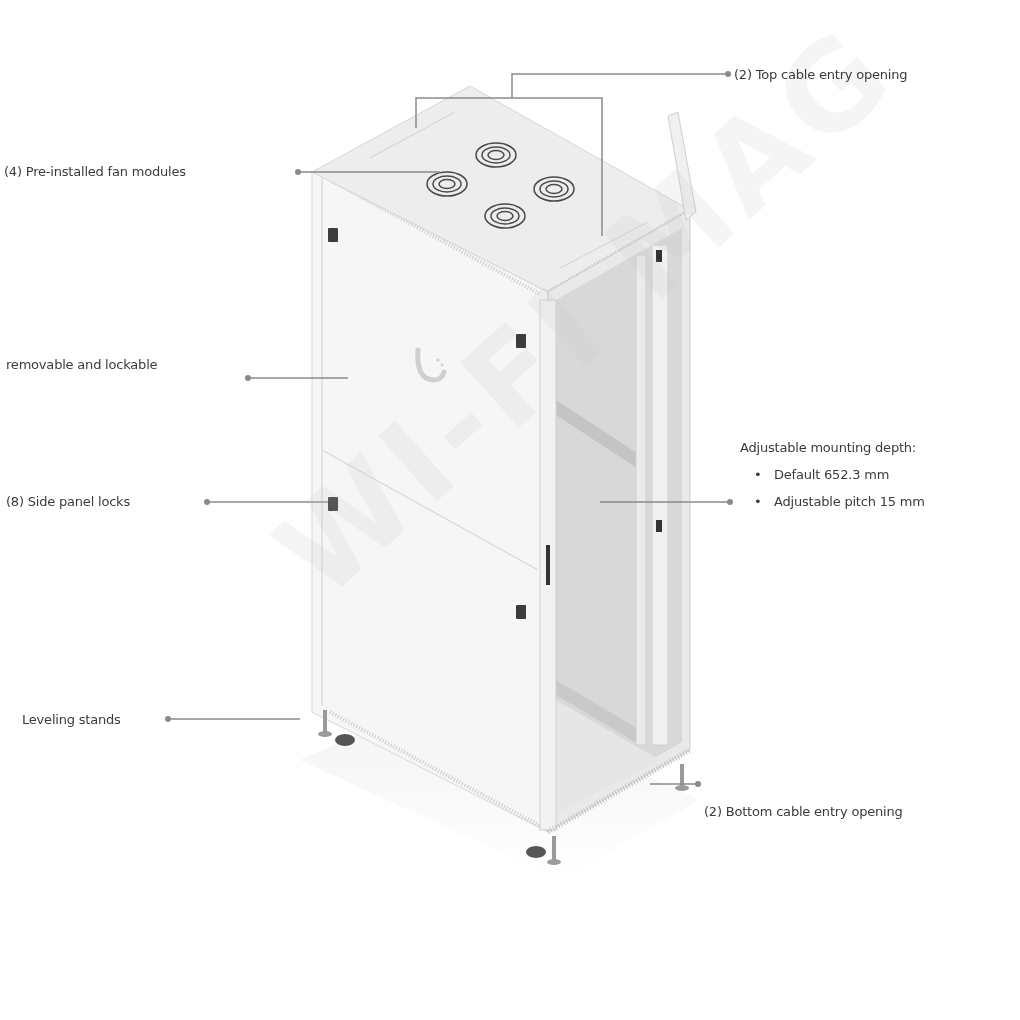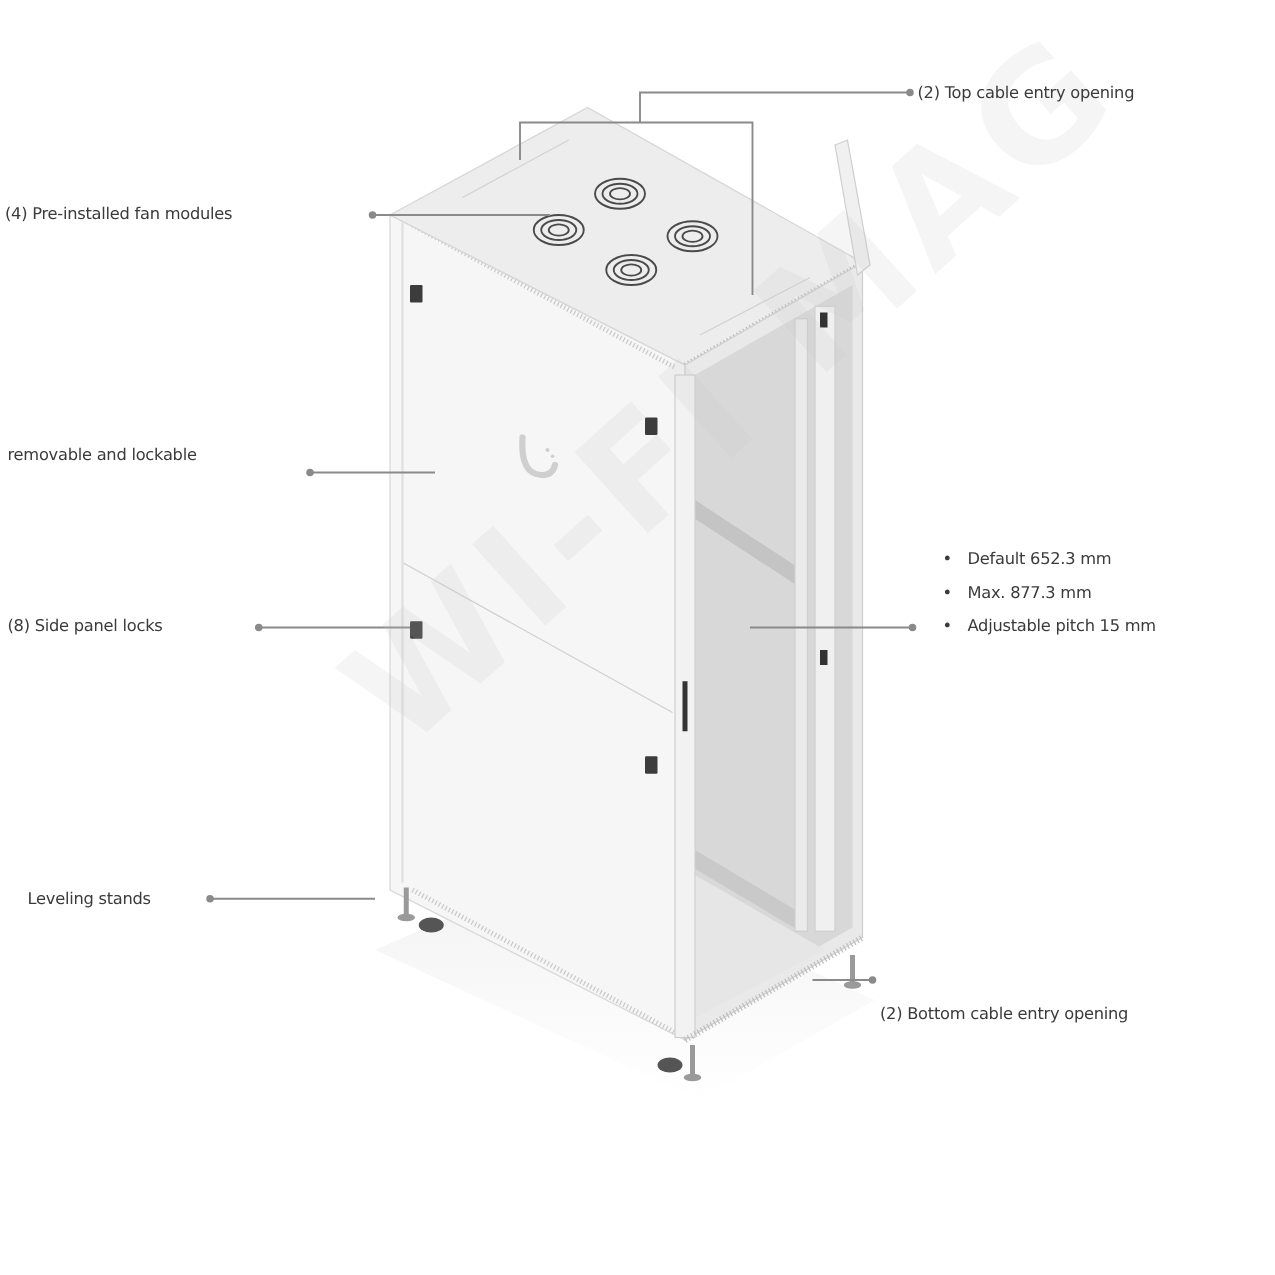--- a/index.html
+++ b/index.html
@@ -137,21 +137,21 @@
 <div class="label" style="left:734px; top:61px;">(2) Top cable entry opening</div>
 <div class="label" style="left:4px; top:158px;">(4) Pre-installed fan modules</div>
 
 <div class="label" style="left:6px; top:351px;">
   <div>removable and lockable</div>
 </div>
 
 <div class="label" style="left:6px; top:488px;">(8) Side panel locks</div>
 
 <div class="label" style="left:740px; top:434px;">
+  <div>Adjustable mounting depth:</div>
   <ul class="spec-list">
     <li>Default 652.3 mm</li>
-    <li>Max. 877.3 mm</li>
     <li>Adjustable pitch 15 mm</li>
   </ul>
 </div>
 
 <div class="label" style="left:6px; top:706px;margin-left:16px;">Leveling stands</div>
 <div class="label" style="left:704px; top:798px;">(2) Bottom cable entry opening</div>
 
 </body></html>

